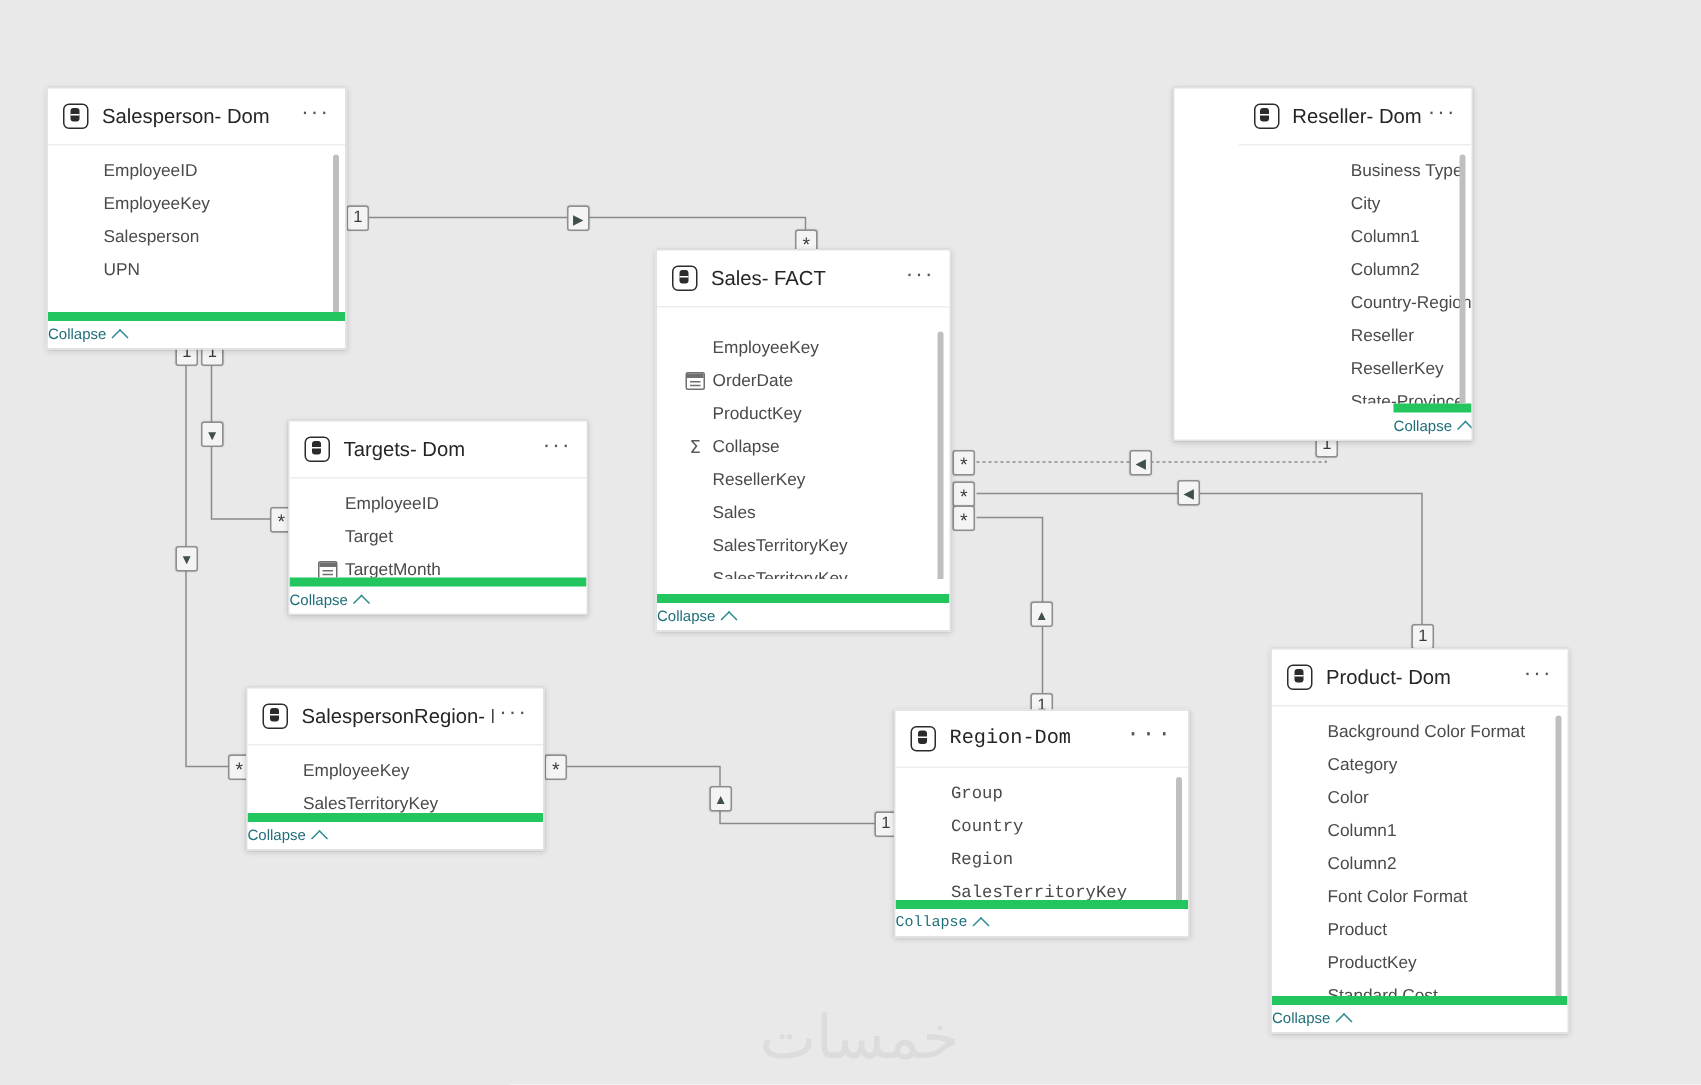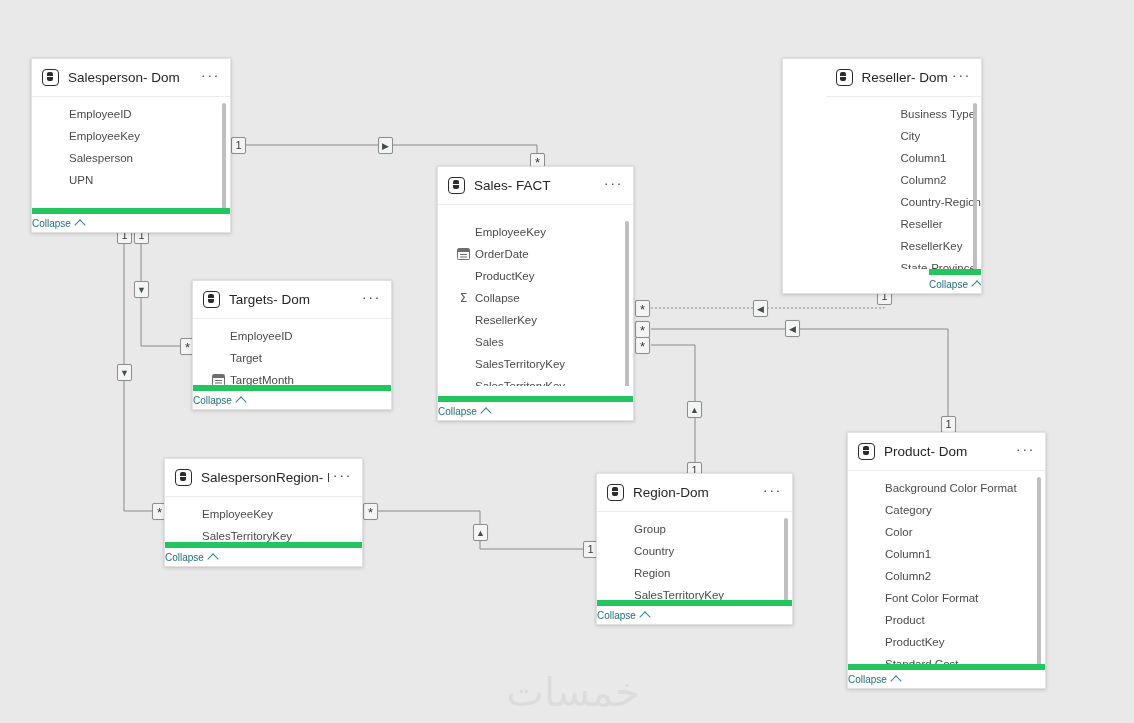--- a/index.html
+++ b/index.html
@@ -404,21 +404,21 @@
           <div class="fld">
             <span class="fi none"></span>
             <span>SalesTerritoryKey</span>
           </div>
         </div>
         <div class="tbl-foot">
           <span>Collapse</span>
           <span class="chev"></span>
         </div>
       </div>
-      <div class="tbl" style="left: 596px; top: 473px; width: 197px; height: 152px;">
+      <div class="tbl" style="left: 596px; top: 473px; width: 197px; height: 152px; font-family: Liberation Mono, monospace;">
         <div class="tbl-head">
           <span class="tbl-icon"></span>
           <span class="tbl-title">Region-Dom</span>
           <span class="tbl-more">···</span>
         </div>
         <div class="tbl-body">
           <div class="fld">
             <span class="fi none"></span>
             <span>Group</span>
           </div>

